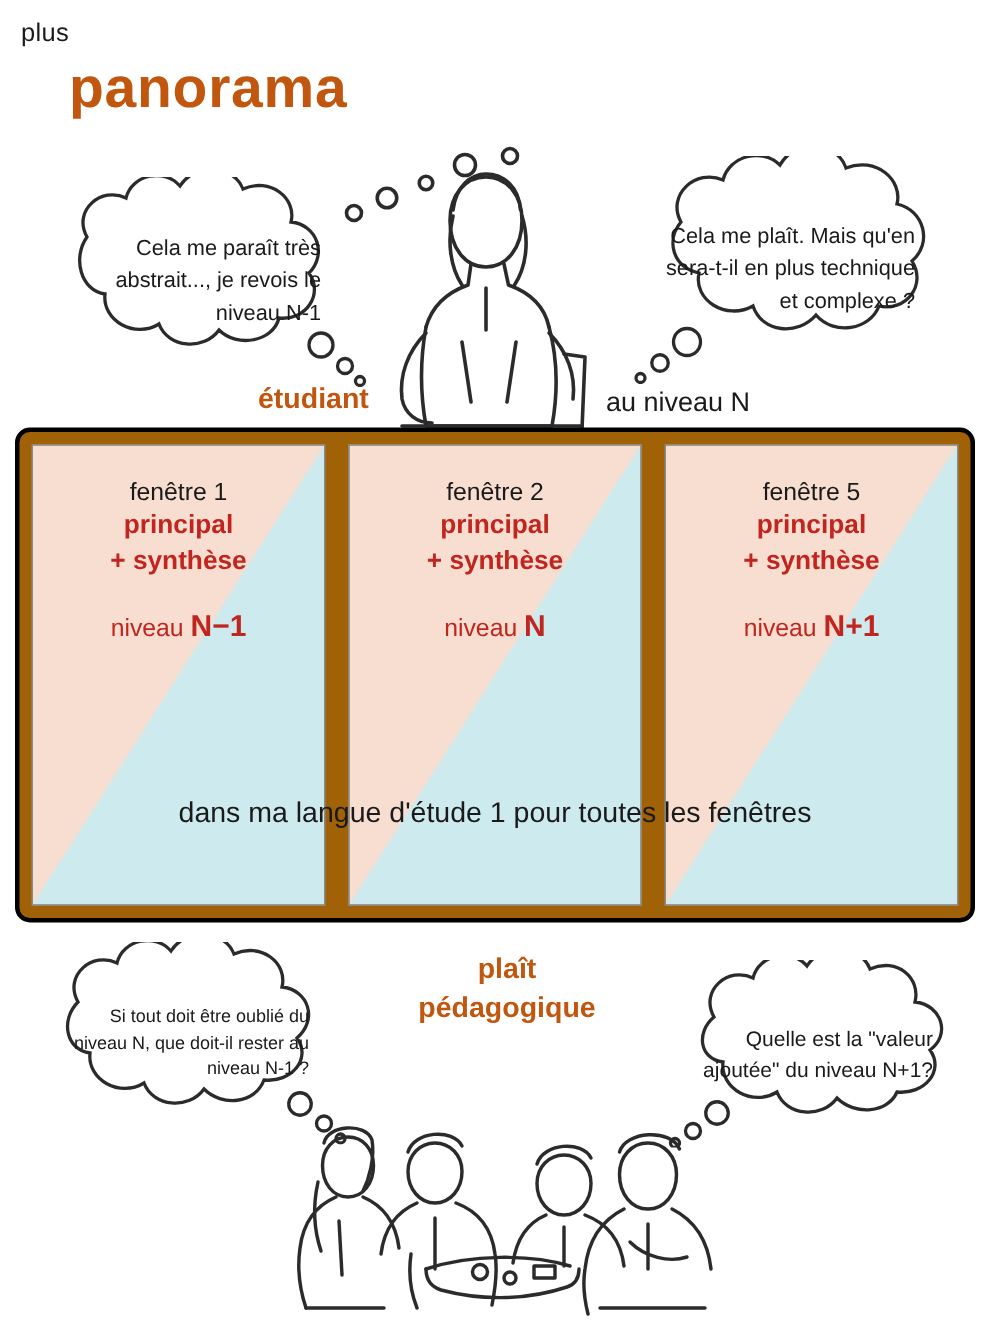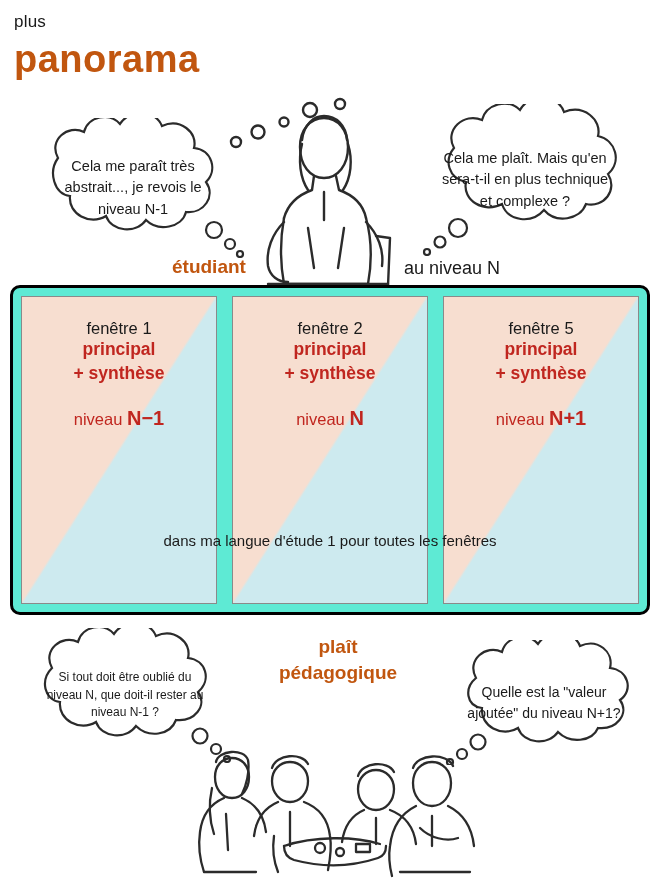--- a/index.html
+++ b/index.html
@@ -28,20 +28,21 @@
     color: #1a1a1a;
     letter-spacing: 0.2px;
   }
   .panorama-title {
     font-size: 38px;
     font-weight: bold;
     color: #c1560f;
     letter-spacing: 0.5px;
     margin-top: 8px;
     line-height: 1;
+    margin-left: 32px;
   }
 
   
   .top-scene {
     position: absolute;
     left: 0;
     top: 100px;
     width: 662px;
     height: 190px;
   }
@@ -61,21 +62,21 @@
   .bubble svg { display: block; }
   .bubble .bubble-text {
     position: absolute;
     left: 0;
     top: 0;
     width: 100%;
     height: 100%;
     display: flex;
     align-items: center;
     justify-content: center;
-    text-align: center;
+    text-align: right;
     font-size: 14.5px;
     line-height: 1.45;
     color: #1a1a1a;
     box-sizing: border-box;
     padding: 0 26px;
   }
 
   #bubble-left   { left: 18px;  top: 18px;  width: 230px; height: 140px; }
   #bubble-right  { left: 410px; top: 4px;   width: 230px; height: 152px; }
   #bubble-bl     { left: 14px;  top: 628px; width: 222px; height: 135px; }
@@ -116,21 +117,21 @@
 
   
   .panel {
     position: absolute;
     left: 10px;
     top: 285px;
     width: 640px;
     height: 330px;
     border: 3px solid #000;
     border-radius: 10px;
-    background: #5eead4;
+    background: #a16207;
     box-sizing: border-box;
   }
   .panel-inner {
     position: absolute;
     left: 8px;
     top: 8px;
     right: 8px;
     bottom: 8px;
   }
   .windows-row {
@@ -174,21 +175,21 @@
     font-size: 20px;
     font-weight: bold;
     text-align: right;
   }
   .panel-footer {
     position: absolute;
     left: 0;
     right: 0;
     top: 236px;
     text-align: center;
-    font-size: 15px;
+    font-size: 19px;
     color: #1a1a1a;
   }
 
   
   .team-figure {
     position: absolute;
     left: 180px;
     top: 718px;
     width: 300px;
     height: 160px;

